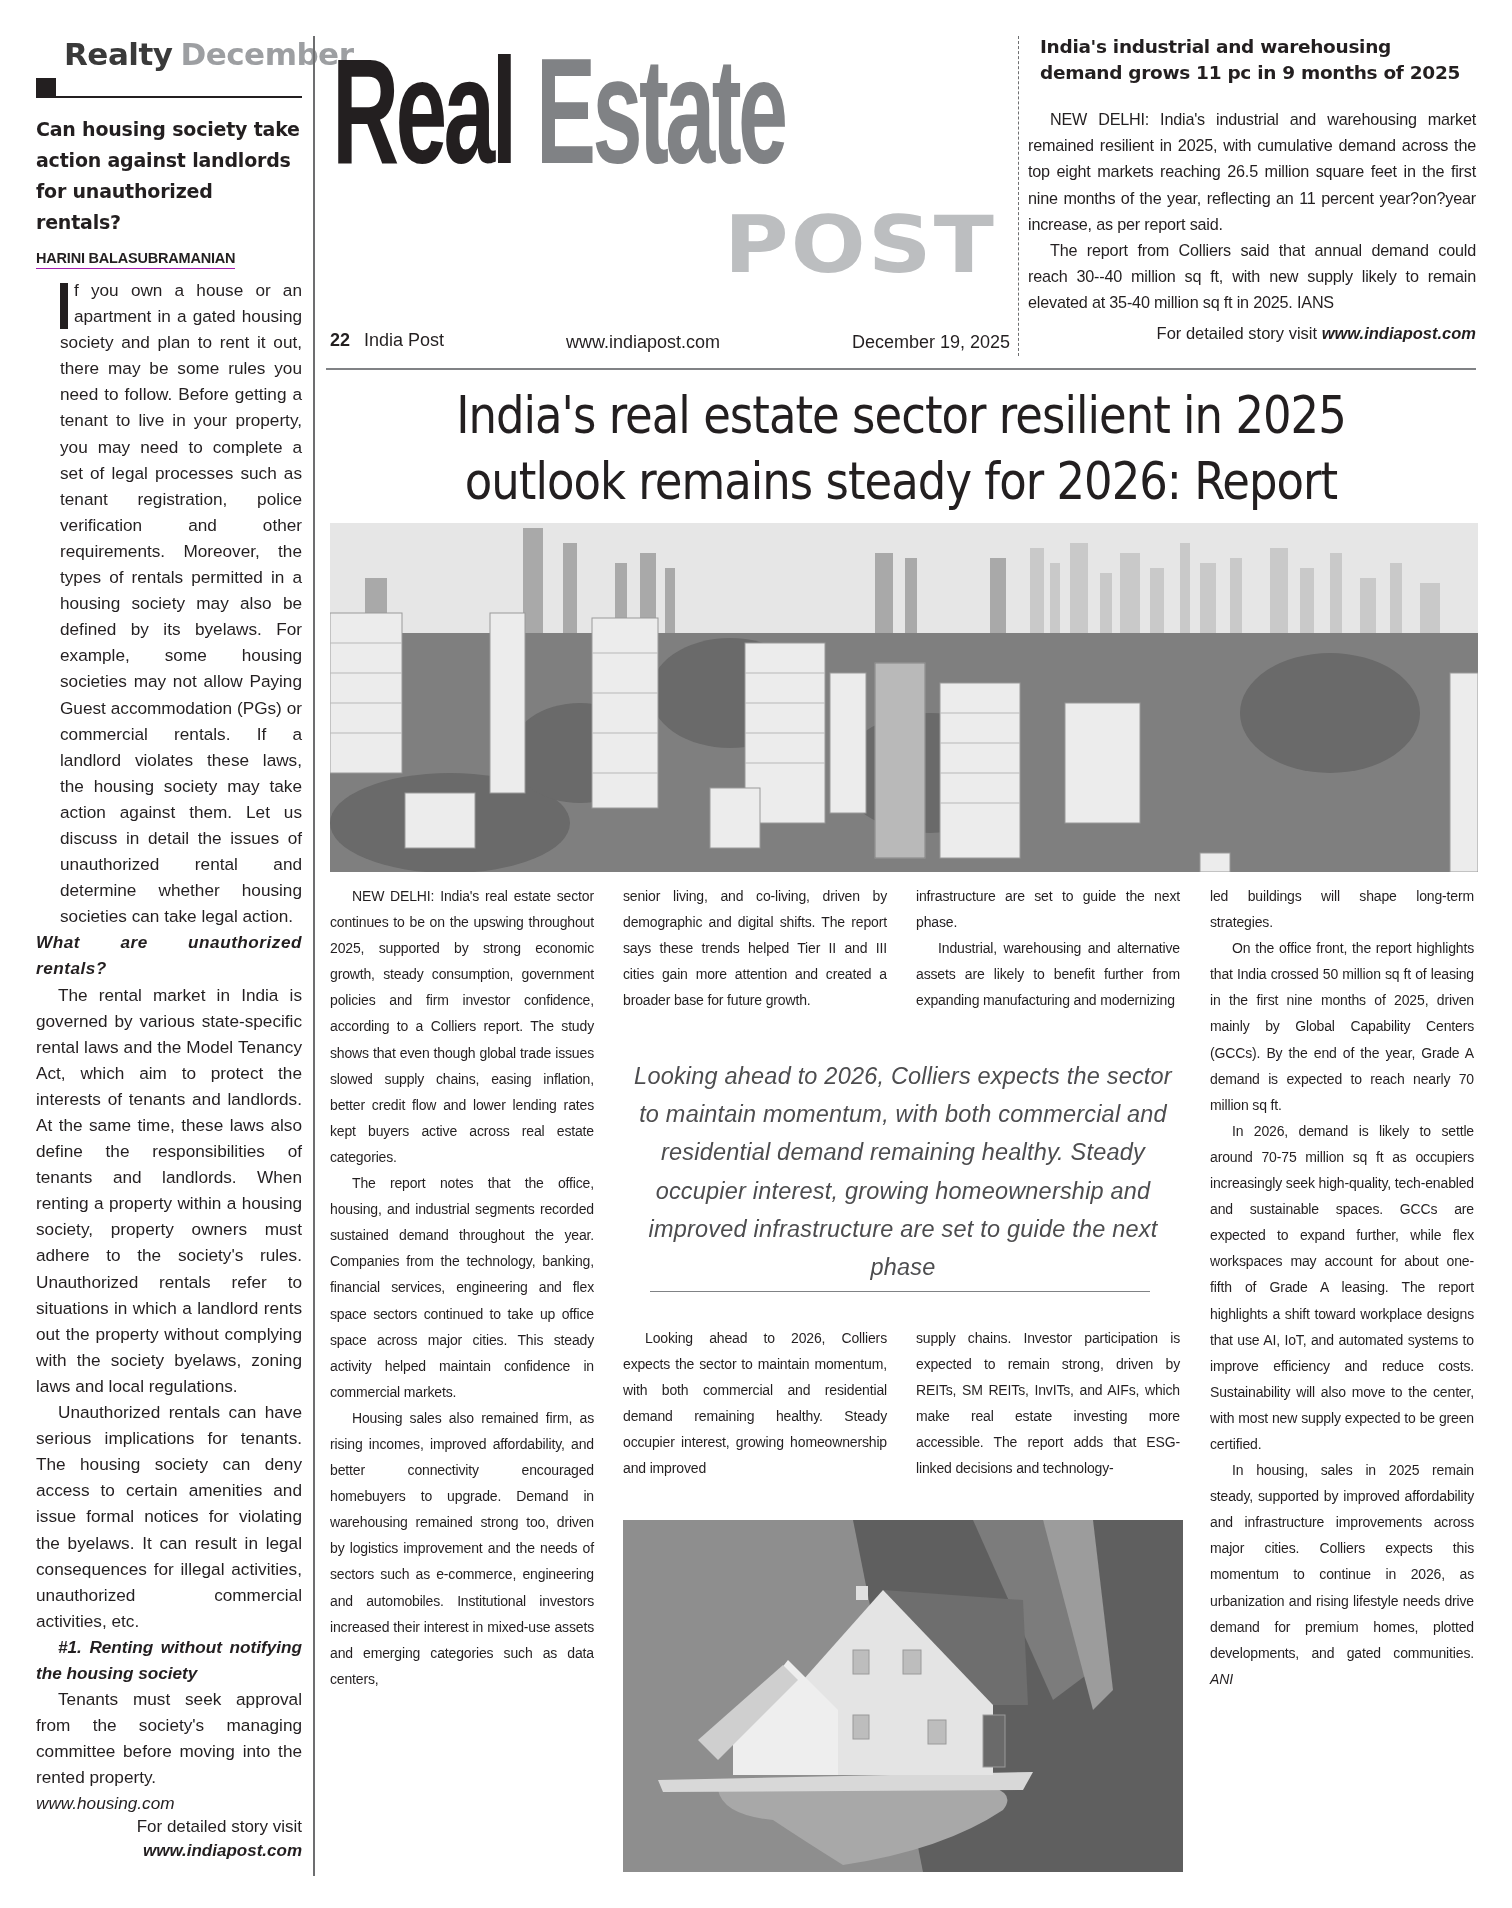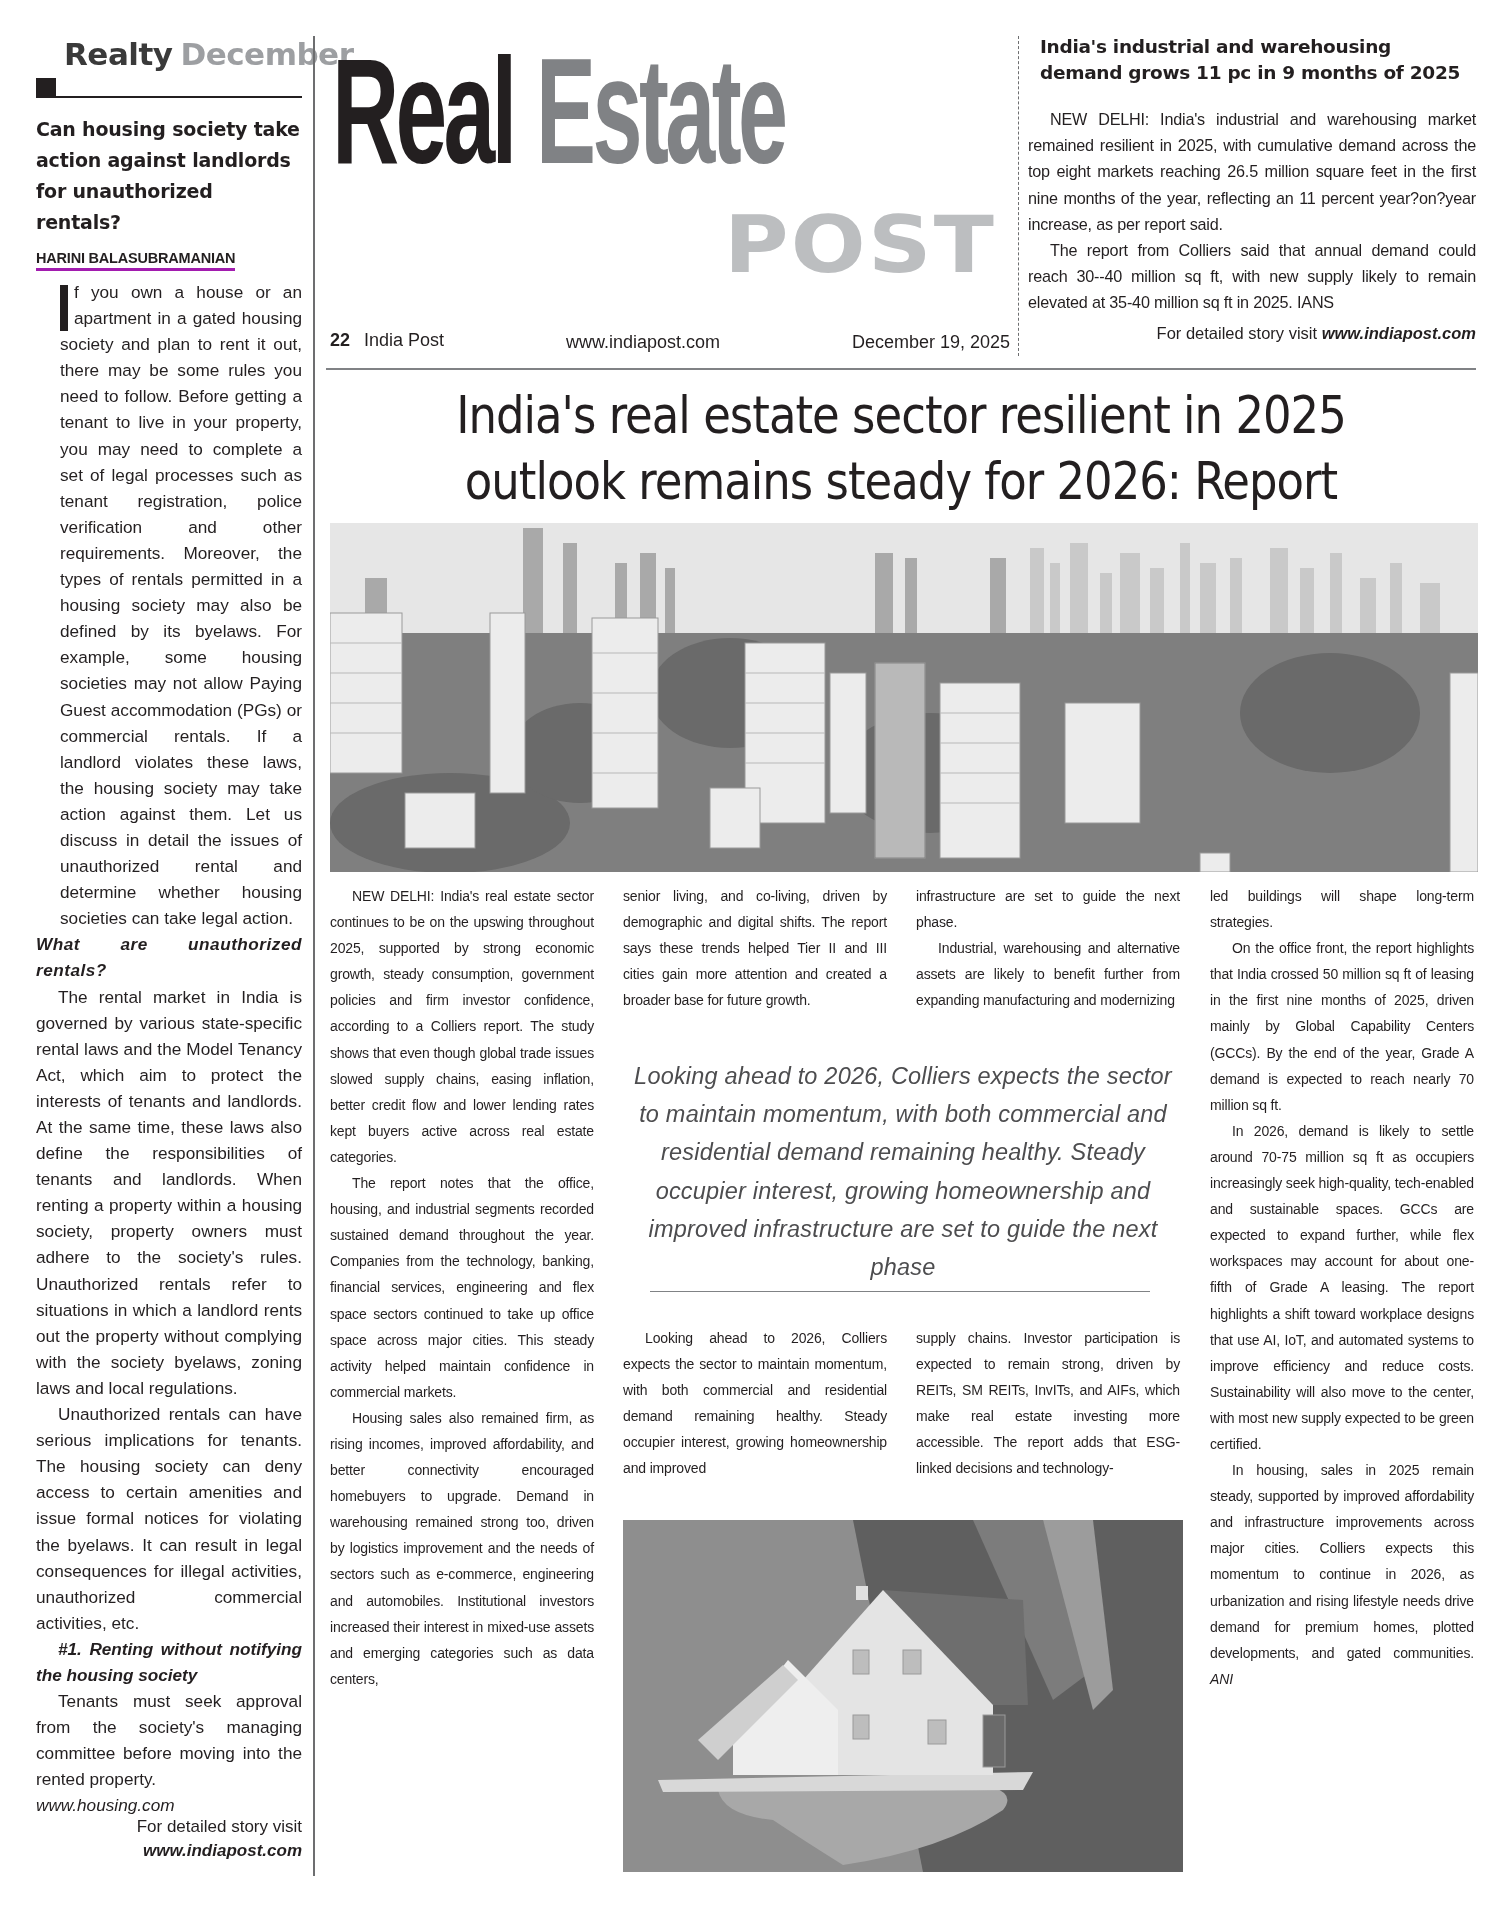--- a/index.html
+++ b/index.html
@@ -8,21 +8,21 @@
 
   
   .sidebar { position: absolute; left: 36px; top: 36px; width: 266px; }
   .tidbits-head { position: relative; height: 62px; }
   .tidbits-title { position: absolute; left: 28px; top: 0; font-family: "DejaVu Sans", sans-serif; font-weight: bold; font-size: 31px; letter-spacing: -0.5px; }
   .tidbits-title .dark { color: #3a3a3a; }
   .tidbits-title .light { color: #9d9fa2; margin-left: 8px; }
   .tidbits-square { position: absolute; left: 0; top: 42px; width: 20px; height: 20px; background: #231f20; }
   .tidbits-rule { position: absolute; left: 0; right: 0; top: 60px; height: 2px; background: #231f20; }
   .side-headline { margin-top: 16px; font-family: "DejaVu Sans", sans-serif; font-weight: bold; font-size: 19px; line-height: 31px; color: #231f20; letter-spacing: -0.2px; }
-  .byline { margin-top: 12px; font-weight: bold; font-size: 14.5px; display: inline-block; border-bottom: 3px solid #a21caf; padding-bottom: 2px; letter-spacing: -0.2px; }
+  .byline { margin-top: 12px; font-weight: bold; font-size: 14.5px; display: inline-block; border-bottom: 1px solid #a21caf; padding-bottom: 2px; letter-spacing: -0.2px; }
   .side-body { margin-top: 8px; font-size: 17.2px; line-height: 26.1px; text-align: justify; hyphens: none; }
   .side-body p { text-indent: 22px; }
   .side-body p.first { text-indent: 0; margin-left: 24px; }
   .dropcap { float: left; width: 8px; height: 46px; background: #231f20; margin: 6px 6px 0 0; }
   .side-body .subhead { font-weight: bold; font-style: italic; text-indent: 0; letter-spacing: 0.5px; }
   .side-body .subhead-ind { font-weight: bold; font-style: italic; }
   .side-body .src { font-style: italic; text-indent: 0; }
   .side-footer { position: absolute; left: 36px; width: 266px; top: 1815px; text-align: right; font-size: 17px; line-height: 24px; }
   .side-footer .url { font-weight: bold; font-style: italic; }
   .vrule-left { position: absolute; left: 313px; top: 36px; width: 1.5px; height: 1840px; background: #6d6e70; }

